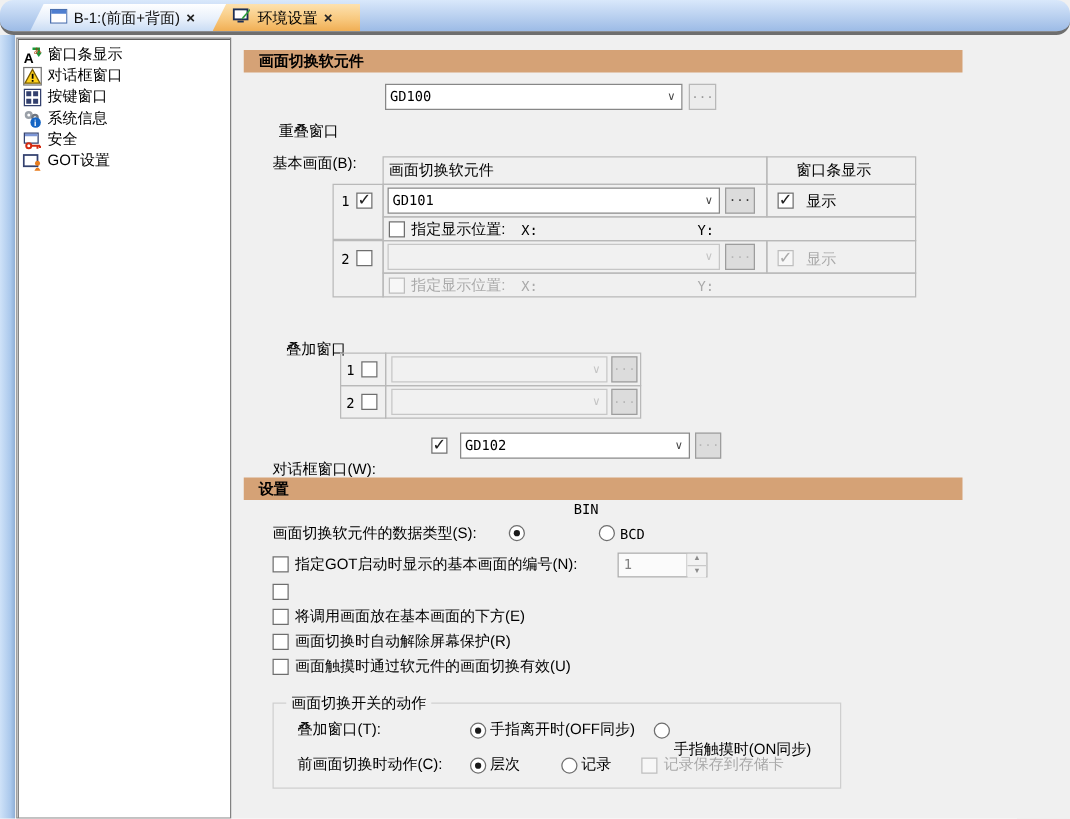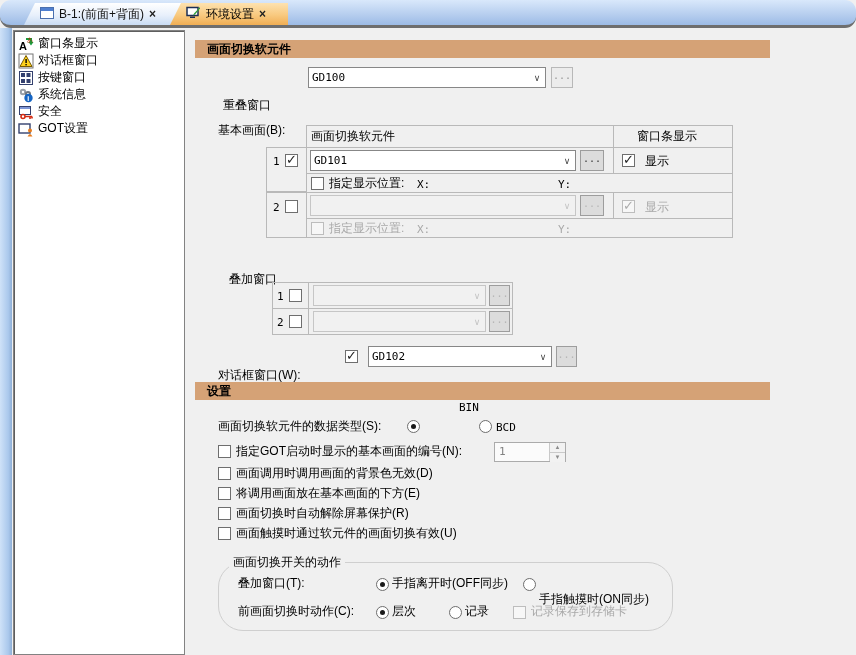--- a/index.html
+++ b/index.html
@@ -261,32 +261,31 @@
   <span class="lb" style="left:236px;top:444px;">指定GOT启动时显示的基本画面的编号(N):</span>
   <div class="spin" style="left:494px;top:442px;width:72px;height:20px;">
     <span class="sv">1</span>
     <span class="sbtns">
       <span class="sb">▲</span>
       <span class="sb">▼</span>
     </span>
   </div>
 
   <span class="cb" style="left:218px;top:467px;"></span>
-  <span class="lb" style="left:236px;top:466px;">画面调用时调用画面的背景色无效(D)</span>
 
   <span class="cb" style="left:218px;top:487px;"></span>
   <span class="lb" style="left:236px;top:486px;">将调用画面放在基本画面的下方(E)</span>
 
   <span class="cb" style="left:218px;top:507px;"></span>
   <span class="lb" style="left:236px;top:506px;">画面切换时自动解除屏幕保护(R)</span>
 
   <span class="cb" style="left:218px;top:527px;"></span>
   <span class="lb" style="left:236px;top:526px;">画面触摸时通过软元件的画面切换有效(U)</span>
 
-  <div class="gbx" style="left:218px;top:562px;width:455px;height:69px;border-radius:25px;">
+  <div class="gbx" style="left:218px;top:562px;width:455px;height:69px;">
     <span class="gbx-label">画面切换开关的动作</span>
 
     <span class="lb" style="left:19px;top:13px;">叠加窗口(T):</span>
     <span class="rd sel" style="left:157px;top:15px;"></span>
     <span class="lb" style="left:173px;top:13px;">手指离开时(OFF同步)</span>
     <span class="rd" style="left:304px;top:15px;"></span>
     <span class="lb" style="left:320px;top:13px;margin-top:16px;">手指触摸时(ON同步)</span>
 
     <span class="lb" style="left:19px;top:41px;">前画面切换时动作(C):</span>
     <span class="rd sel" style="left:157px;top:43px;"></span>

